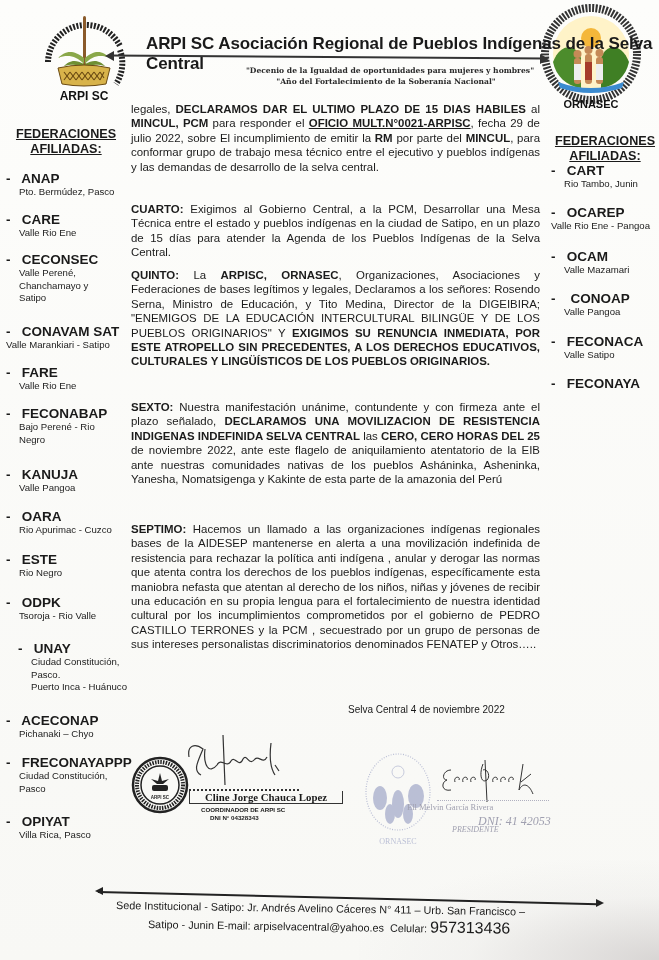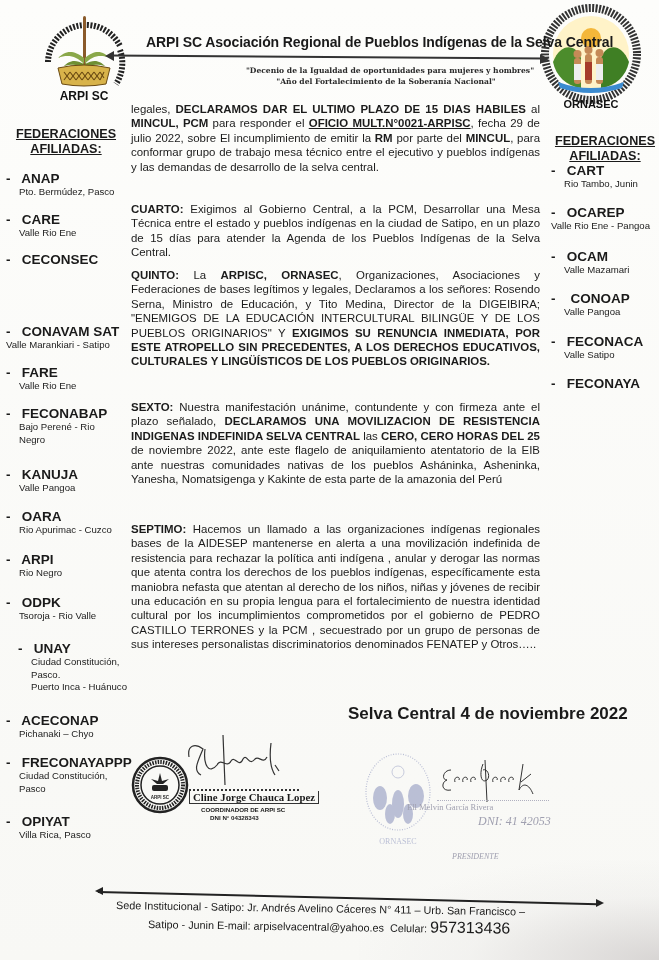--- a/index.html
+++ b/index.html
@@ -10,21 +10,21 @@
     color: #1a1a1a;
     position: relative;
   }
   .page { position: absolute; inset: 0; background: linear-gradient(180deg,#fdfdfb 0%,#f8f8f5 100%); }
   .shade { position: absolute; right: 0; bottom: 0; width: 300px; height: 100px;
     background: radial-gradient(ellipse at 100% 100%, rgba(190,185,185,0.55) 0%, rgba(220,218,218,0.2) 45%, rgba(255,255,255,0) 75%); }
 
   
   .logo-left { position: absolute; left: 38px; top: 2px; width: 92px; height: 102px; }
   .logo-right { position: absolute; left: 536px; top: 2px; width: 110px; height: 110px; }
-  .hdr-title { position: absolute; left: 146px; top: 34px; font-size: 14px; font-weight: bold; letter-spacing: -0.1px; }
+  .hdr-title { position: absolute; left: 146px; top: 34px; font-size: 17px; font-weight: bold; letter-spacing: -0.1px; }
   .hdr-line { position: absolute; left: 110px; top: 56px; width: 435px; height: 2px; background: #333; transform: rotate(0.4deg); }
   .arrow-l { position: absolute; left: 105px; top: 51px; width: 0; height: 0; border-top: 5px solid transparent; border-bottom: 5px solid transparent; border-right: 9px solid #333; }
   .arrow-r { position: absolute; left: 540px; top: 54px; width: 0; height: 0; border-top: 5px solid transparent; border-bottom: 5px solid transparent; border-left: 9px solid #333; }
   .motto { position: absolute; left: 200px; width: 300px; text-align: center; font-family: "DejaVu Serif", serif; font-size: 7.6px; font-weight: bold; color: #2a2a2a; }
   .motto1 { top: 66px; left: 240px; }
   .motto2 { top: 77px; left: 236px; }
 
   
   .side { position: absolute; font-size: 11px; text-align: center; }
   .side-left { left: 6px; top: 127px; width: 120px; }
@@ -33,35 +33,35 @@
   .fed { position: absolute; }
   .fed .name { font-size: 13.5px; font-weight: bold; white-space: nowrap; }
   .fed .name .dash { display: inline-block; width: 12px; }
   .fed .loc { font-size: 9.6px; line-height: 12.6px; padding-left: 13px; white-space: pre-line; color: #222; }
 
   
   .body-col { position: absolute; left: 131px; width: 409px; font-size: 11.45px; line-height: 14.4px; text-align: justify; color: #1b1b1b; }
   .para { position: absolute; left: 0; width: 409px; margin: 0; }
   .para b, .b { font-weight: bold; }
   .u { text-decoration: underline; font-weight: bold; }
-  .date { position: absolute; left: 348px; top: 704px; font-size: 17px; font-weight: bold; }
+  .date { position: absolute; left: 348px; top: 704px; font-size: 10px; font-weight: normal; }
 
   
   .stamp1 { position: absolute; left: 131px; top: 755px; width: 58px; height: 60px; }
   .sig1 { position: absolute; left: 183px; top: 735px; width: 110px; height: 50px; }
-  .sig1-name { position: absolute; left: 189px; top: 791px; font-size: 10.8px; font-family: "Liberation Serif", serif; font-weight: bold; border: 1px solid #333; border-top: none; padding: 0 3px; }
+  .sig1-name { position: absolute; left: 189px; top: 791px; font-size: 10.8px; font-family: "Liberation Serif", serif; font-weight: bold; border: 1px solid #333; border-top: none; padding: 0 15px; }
   .sig1-role { position: absolute; left: 201px; top: 806px; font-size: 6.2px; font-weight: bold; }
   .sig1-dni { position: absolute; left: 210px; top: 814px; font-size: 6.2px; font-weight: bold; }
   .dots1 { position: absolute; left: 189px; top: 789px; width: 110px; border-top: 2px dotted #333; }
 
   .stamp2 { position: absolute; left: 362px; top: 748px; width: 72px; height: 100px; opacity: 0.55; }
   .sig2 { position: absolute; left: 437px; top: 760px; width: 110px; height: 42px; }
   .sig2-name { position: absolute; left: 407px; top: 802px; font-size: 8.5px; color: #a0a0b0; font-family: "Liberation Serif", serif; }
   .sig2-dni { position: absolute; left: 478px; top: 814px; font-size: 12px; color: #a0a0b0; font-family: "Liberation Serif", serif; font-style: italic; }
-  .sig2-role { position: absolute; left: 452px; top: 852px; font-size: 8px; color: #a0a0b0; font-family: "Liberation Serif", serif; font-style: italic; }
+  .sig2-role { position: absolute; left: 452px; top: 825px; font-size: 8px; color: #a0a0b0; font-family: "Liberation Serif", serif; font-style: italic; }
   .dots2 { position: absolute; left: 437px; top: 800px; width: 112px; border-top: 1px dotted #b0b0c0; }
 
   
   .foot-line { position: absolute; left: 98px; top: 891px; width: 500px; height: 1.5px; background: #222; transform: rotate(1.4deg); transform-origin: left center; }
   .foot-arrow-l { position: absolute; left: 95px; top: 887px; border-top: 4px solid transparent; border-bottom: 4px solid transparent; border-right: 8px solid #222; }
   .foot-arrow-r { position: absolute; left: 596px; top: 899px; border-top: 4px solid transparent; border-bottom: 4px solid transparent; border-left: 8px solid #222; }
   .foot1 { position: absolute; left: 116px; top: 899px; font-size: 10.8px; transform: rotate(0.9deg); transform-origin: left; }
   .foot2 { position: absolute; left: 148px; top: 914px; font-size: 10.8px; transform: rotate(0.9deg); transform-origin: left; }
   .foot2 .phone { font-size: 16px; }
 </style>
@@ -131,20 +131,23 @@
 <div class="fed" style="left:6px;top:171px">
   <div class="name"><span class="dash">-</span> <span>ANAP</span></div>
   <div class="loc">Pto. Bermúdez, Pasco</div>
 </div>
 <div class="fed" style="left:6px;top:212px">
   <div class="name"><span class="dash">-</span> <span>CARE</span></div>
   <div class="loc">Valle Rio Ene</div>
 </div>
 <div class="fed" style="left:6px;top:252px">
   <div class="name"><span class="dash">-</span> <span>CECONSEC</span></div>
+  <div class="loc">Valle Perené,
+Chanchamayo y
+Satipo</div>
 </div>
 <div class="fed" style="left:6px;top:324px">
   <div class="name"><span class="dash">-</span>&nbsp;<span>CONAVAM SAT</span></div>
   <div class="loc" style="padding-left:0">Valle Marankiari - Satipo</div>
 </div>
 <div class="fed" style="left:6px;top:365px">
   <div class="name"><span class="dash">-</span> <span>FARE</span></div>
   <div class="loc">Valle Rio Ene</div>
 </div>
 <div class="fed" style="left:6px;top:406px">
@@ -154,21 +157,21 @@
 </div>
 <div class="fed" style="left:6px;top:467px">
   <div class="name"><span class="dash">-</span> <span>KANUJA</span></div>
   <div class="loc">Valle Pangoa</div>
 </div>
 <div class="fed" style="left:6px;top:509px">
   <div class="name"><span class="dash">-</span> <span>OARA</span></div>
   <div class="loc">Rio Apurimac - Cuzco</div>
 </div>
 <div class="fed" style="left:6px;top:552px">
-  <div class="name"><span class="dash">-</span> <span>ARPI</span></div>
+  <div class="name"><span class="dash">-</span> <span>ESTE</span></div>
   <div class="loc">Rio Negro</div>
 </div>
 <div class="fed" style="left:6px;top:595px">
   <div class="name"><span class="dash">-</span> <span>ODPK</span></div>
   <div class="loc">Tsoroja - Rio Valle</div>
 </div>
 <div class="fed" style="left:18px;top:641px">
   <div class="name"><span class="dash">-</span> <span>UNAY</span></div>
   <div class="loc">Ciudad Constitución,
 Pasco.

